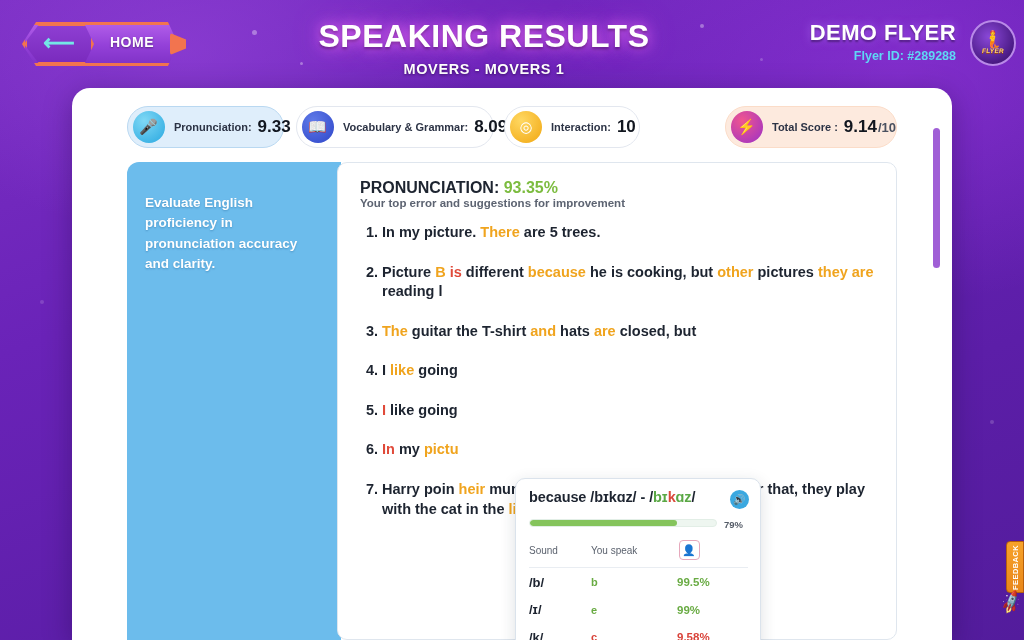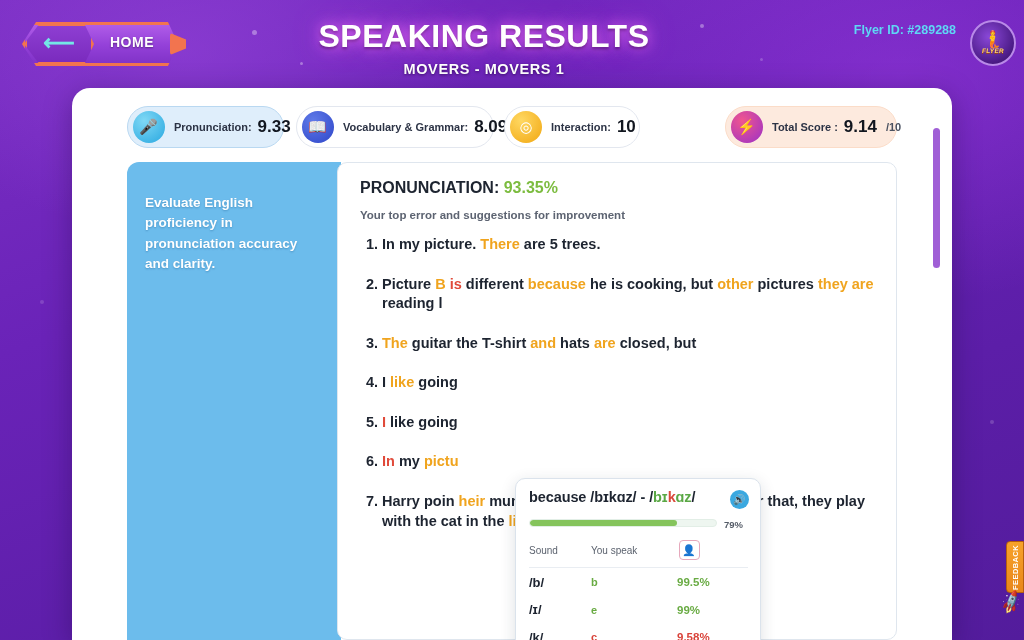--- a/index.html
+++ b/index.html
@@ -90,38 +90,38 @@
   .chip-ico {
     width:32px;height:32px;border-radius:50%;margin-right:9px;flex:none;
     display:flex;align-items:center;justify-content:center;color:#fff;font-size:15px;
   }
   .ico-mic   { background: radial-gradient(circle at 35% 30%, #7fd8f5, #29a8e0); }
   .ico-book  { background: radial-gradient(circle at 35% 30%, #5f7ae8, #2f46c9); }
   .ico-int   { background: radial-gradient(circle at 35% 30%, #ffd862, #f1a712); }
   .ico-bolt  { background: radial-gradient(circle at 35% 30%, #f0568f, #9b30c8); }
   .chip-label { font-size:11px; font-weight:bold; color:#2c3345; white-space:nowrap; }
   .chip-val { font-size:17px; font-weight:bold; color:#11161f; margin-left:6px; }
-  .chip-max { font-size:11px; font-weight:bold; color:#4a5160; margin-left:9px; }
+  .chip-max { font-size:13px; font-weight:bold; color:#4a5160; margin-left:1px; }
   
   .panels { position:absolute; left:55px; top:74px; width:770px; height:478px; display:flex; }
   .side {
     width:214px; flex:none; background:#6cbcec; border-radius:12px 0 0 0;
     padding: 18px 16px 0 18px; color:#fff;
   }
   .side-title { font-size:19px; font-weight:bold; letter-spacing:.3px; text-shadow:0 1px 2px rgba(0,60,110,.35); }
   .side-desc { margin-top:13px; font-size:13.5px; font-weight:bold; line-height:1.5; text-shadow:0 1px 2px rgba(0,60,110,.3); }
   .content {
     flex:1; background:#fff; border:1px solid #dfe6ee; border-radius:10px;
     margin-left:-4px; padding: 16px 18px 0 22px; position:relative; overflow:hidden;
   }
   .c-head { font-size:16px; font-weight:bold; color:#1d2430; }
   .c-head .pct { color:#7cbc3f; }
   .c-list { margin:12px 0 0 22px; }
   .c-list li { font-size:14.5px; font-weight:bold; color:#20262f; line-height:1.67; }
-  .c-note { margin-top:12px; font-size:11.5px; font-weight:bold; color:#5d6472; }
+  .c-note { font-size:11.5px; font-weight:bold; color:#5d6472; }
   ol.sent { margin:14px 0 11px 22px; }
   ol.sent li { font-size:14.5px; font-weight:bold; color:#1d2430; line-height:1.35; margin-bottom:20px; }
   .y { color:#f0a41e; }
   .r { color:#e04a3a; }
   
   .popup {
     position:absolute; left:443px; top:390px; width:246px; height:228px;
     background:#fff; border:1px solid #dbe3ec; border-radius:10px;
     box-shadow: 0 4px 16px rgba(30,40,60,.14); padding:10px 12px 0 13px; overflow:hidden;
   }
@@ -190,20 +190,21 @@
     <span class="home-label">HOME</span>
     <div class="home-tip"></div>
   </div>
 
   <div class="title-wrap">
     <div class="main-title">SPEAKING RESULTS</div>
     <div class="sub-title">MOVERS - MOVERS 1</div>
   </div>
 
   <div class="user-block">
+    <div class="user-name">DEMO FLYER</div>
     <div class="user-id">Flyer ID: #289288</div>
   </div>
   <div class="avatar">
     <span class="avatar-face">🧜</span>
     <span class="avatar-tag">FLYER</span>
   </div>
 </div>
 
 <div class="card">
 

